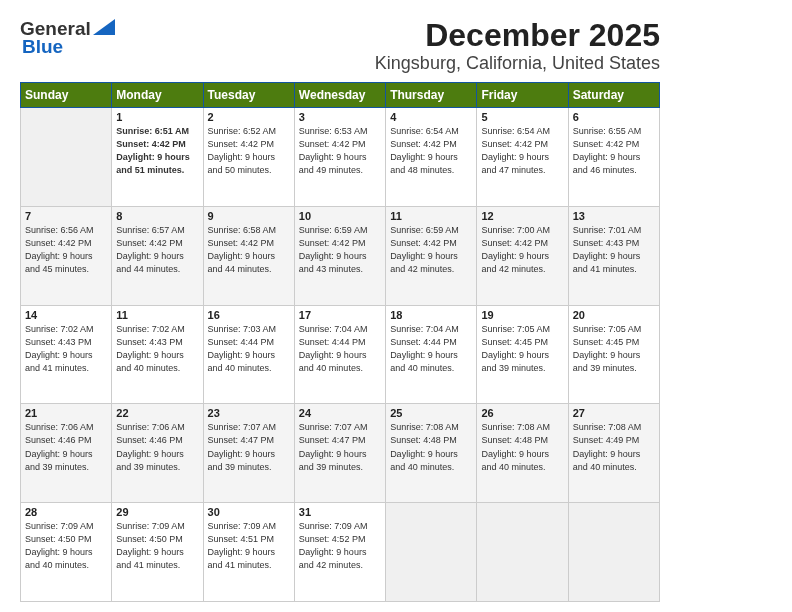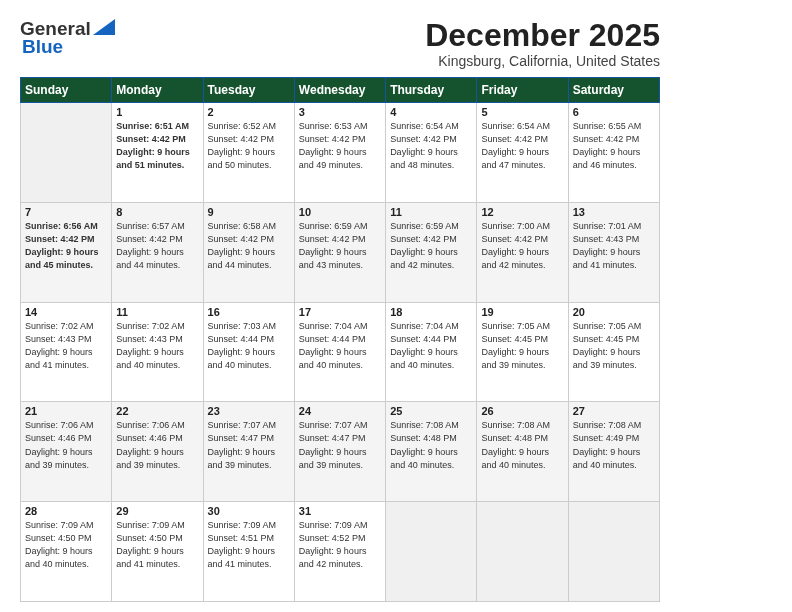--- a/index.html
+++ b/index.html
@@ -32,32 +32,32 @@
       text-align: right;
       margin-left: 20px;
     }
     .month-title {
       font-size: 32px;
       font-weight: bold;
       color: #222;
       line-height: 1.1;
     }
     .location {
-      font-size: 14px;
+      font-size: 18px;
       color: #444;
     }
     .calendar {
       flex: 1;
       border: 1px solid #bbb;
       border-collapse: collapse;
       width: 100%;
       table-layout: fixed;
     }
     .calendar th {
-      background: #14532d;
+      background: #4d7c0f;
       color: #fff;
       font-size: 12px;
       font-weight: bold;
       padding: 5px 4px;
       text-align: left;
       border: 1px solid #1255a0;
     }
     .calendar td {
       vertical-align: top;
       border: 1px solid #ccc;
@@ -159,21 +159,21 @@
             <span class="day-num">6</span>
             <div class="day-info" style="white-space: pre-line;">Sunrise: 6:55 AM
 Sunset: 4:42 PM
 Daylight: 9 hours
 and 46 minutes.</div>
           </td>
         </tr>
         <tr class="row-even">
           <td>
             <span class="day-num">7</span>
-            <div class="day-info" style="white-space: pre-line; font-weight: bold;">Sunrise: 6:56 AM
+            <div class="day-info" style="white-space: pre-line;">Sunrise: 6:56 AM
 Sunset: 4:42 PM
 Daylight: 9 hours
 and 45 minutes.</div>
           </td>
           <td>
             <span class="day-num">8</span>
             <div class="day-info" style="white-space: pre-line;">Sunrise: 6:57 AM
 Sunset: 4:42 PM
 Daylight: 9 hours
 and 44 minutes.</div>

